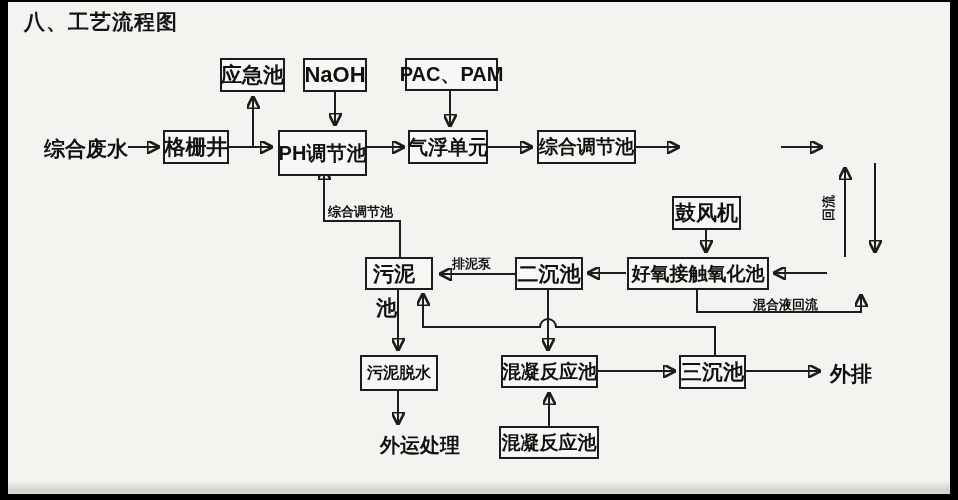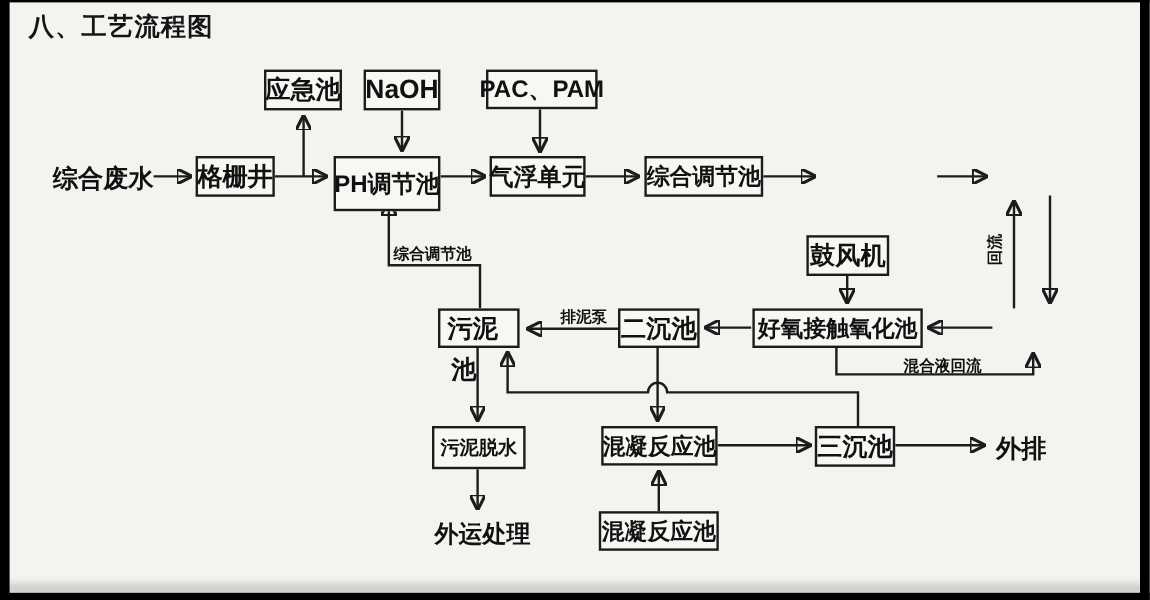--- a/index.html
+++ b/index.html
@@ -136,24 +136,24 @@
   <div class="box" style="left:365px;top:257px;width:68px;height:33px;justify-content:flex-start;padding-left:6px;">污泥</div>
   <div class="plain" style="left:376px;top:294px;">池</div>
   <div class="box" style="left:515px;top:257px;width:68px;height:33px;">二沉池</div>
   <div class="box" style="left:627px;top:257px;width:142px;height:33px;font-size:19px;">好氧接触氧化池</div>
 
   <div class="box" style="left:360px;top:355px;width:78px;height:36px;font-size:16px;">污泥脱水</div>
   <div class="box" style="left:501px;top:355px;width:97px;height:33px;font-size:19px;">混凝反应池</div>
   <div class="box" style="left:679px;top:355px;width:67px;height:34px;">三沉池</div>
   <div class="plain" style="left:830px;top:360px;">外排</div>
   <div class="box" style="left:499px;top:426px;width:100px;height:33px;font-size:19px;">混凝反应池</div>
-  <div class="plain" style="left:362px;top:432px;font-size:20px;">外运处理</div>
+  <div class="plain" style="left:380px;top:432px;font-size:20px;">外运处理</div>
 
   <div class="small-label" style="left:328px;top:203px;">综合调节池</div>
-  <div class="small-label" style="left:452px;top:255px;margin-left:15px;">排泥泵</div>
+  <div class="small-label" style="left:452px;top:255px;">排泥泵</div>
   <div class="small-label" style="left:753px;top:296px;">混合液回流</div>
   <div id="label-reflux-vertical">回流</div>
 
   <div class="frame" id="frame-top"></div>
   <div class="frame" id="frame-left"></div>
   <div class="frame" id="frame-right"></div>
   <div class="frame" id="frame-bottom"></div>
 </div>
 
 </body></html>

